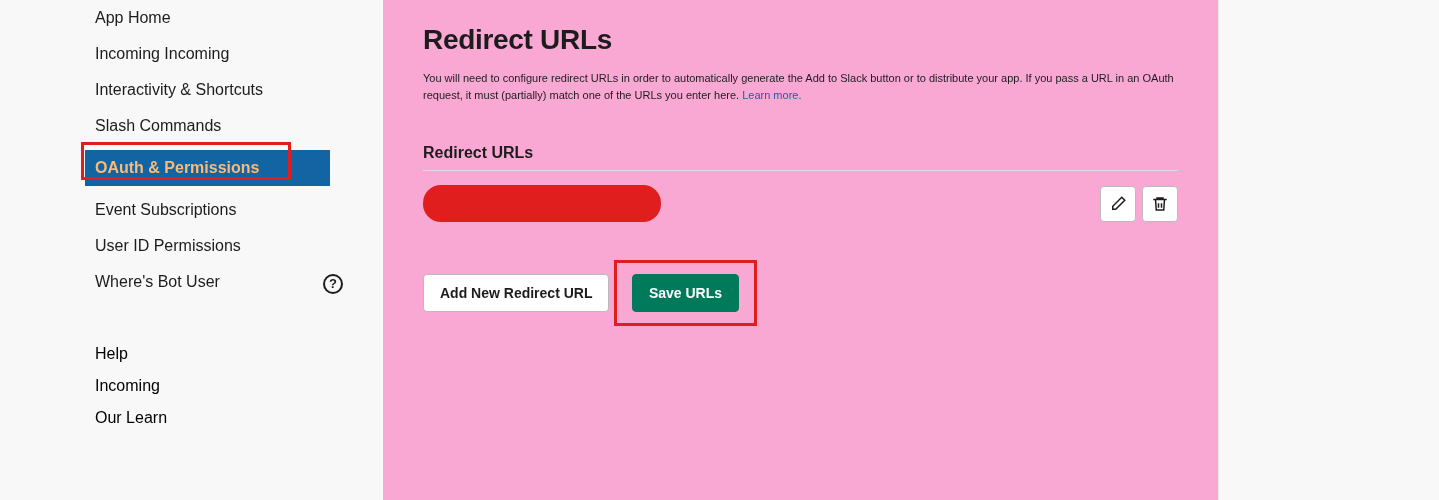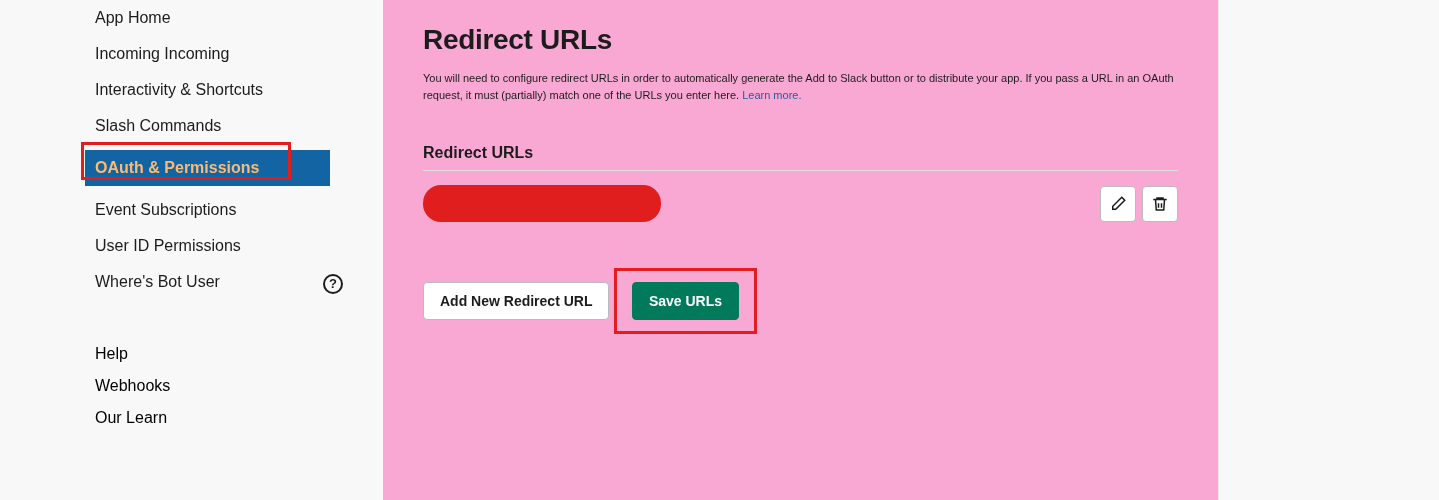--- a/index.html
+++ b/index.html
@@ -174,21 +174,21 @@
       color: #1d1c1d;
     }
     .btn-primary {
       background: #007a5a;
       color: #fff;
       border: 1px solid #007a5a;
     }
     .save-wrap {
       position: relative;
       display: inline-block;
-      margin-top: 22px;
+      margin-top: 14px;
       padding: 14px 18px;
     }
     .save-highlight {
       top: 0;
       left: 0;
       right: 0;
       bottom: 0;
     }
   </style>
 </head>
@@ -206,21 +206,21 @@
     </div>
     <div class="sidebar-item">Event Subscriptions</div>
     <div class="sidebar-item">User ID Permissions</div>
     <div class="sidebar-item sidebar-item-with-help">
       <span>Where's Bot User</span>
       <span class="help-icon">?</span>
     </div>
 
     <div class="footer-links">
       <div class="footer-link">Help</div>
-      <div class="footer-link">Webhooks</div>
+      <div class="footer-link">Incoming</div>
       <div class="footer-link">Our Learn</div>
     </div>
   </aside>
 
   <main class="main">
     <h1>Redirect URLs</h1>
     <p class="desc">
       <span>You will need to configure redirect URLs in order to automatically generate the Add to Slack button or to distribute your app. If you pass a URL in an OAuth request, it must (partially) match one of the URLs you enter here. </span><a class="learn">Learn more.</a>
     </p>
 

